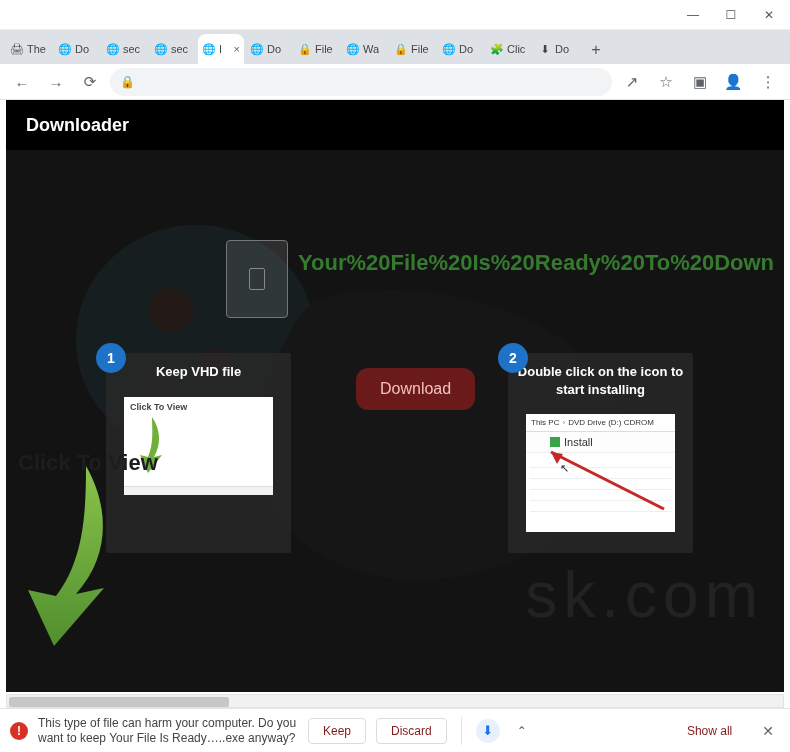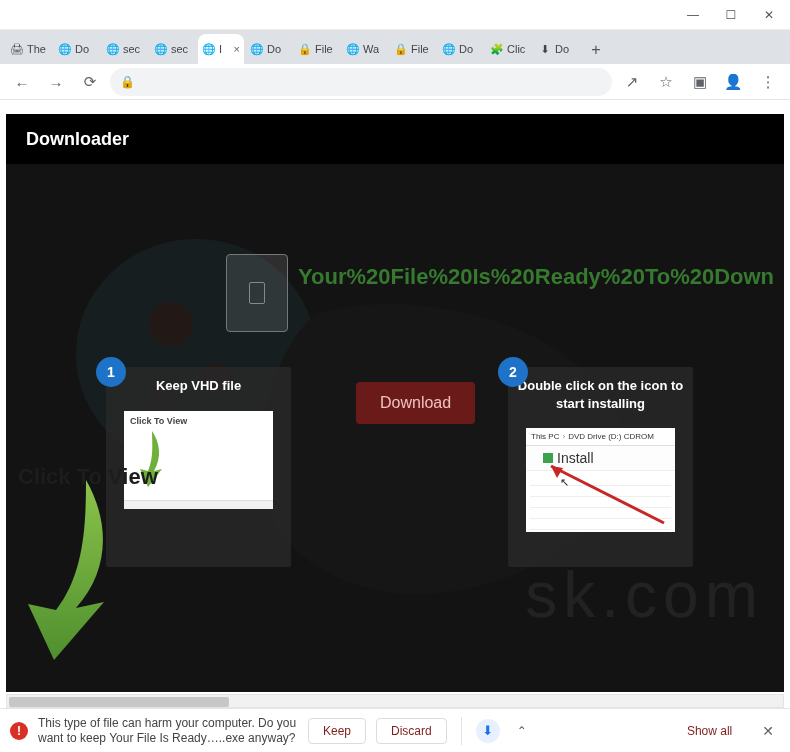--- a/index.html
+++ b/index.html
@@ -18,56 +18,56 @@
 .tab-close { font-size: 11px; color: #666; margin-left: auto; }
 .newtab { width: 28px; height: 28px; display: flex; align-items: center; justify-content: center; color: #555; font-size: 16px; }
 
 
 .toolbar { height: 36px; background: #fff; display: flex; align-items: center; padding: 0 8px; gap: 6px; border-bottom: 1px solid #e3e3e3; }
 .tb-btn { width: 28px; height: 28px; display: flex; align-items: center; justify-content: center; color: #5f6368; font-size: 15px; border-radius: 50%; }
 .omnibox { flex: 1; height: 28px; background: #f1f3f4; border-radius: 14px; display: flex; align-items: center; padding: 0 10px; gap: 8px; }
 .omnibox .lock { font-size: 12px; color: #5f6368; }
 
 
-.content-wrap { position: absolute; top: 100px; left: 6px; right: 6px; bottom: 60px; overflow: hidden; margin-top: 14px; }
+.content-wrap { position: absolute; top: 100px; left: 6px; right: 6px; bottom: 60px; overflow: hidden; }
 .page { width: 100%; height: 100%; background: #1a1a1a; position: relative; overflow: hidden; }
 
 
 .overlay { position: absolute; inset: 0; background: rgba(15,15,15,0.55); z-index: 5; pointer-events: none; }
 .watermark-shape { position: absolute; left: 50px; top: 120px; width: 620px; height: 400px; z-index: 1; opacity: 0.35; }
 .wm-text { position: absolute; right: 20px; bottom: 60px; font-size: 64px; font-weight: 300; color: #3a3a3a; letter-spacing: 6px; z-index: 1; font-family: Arial, sans-serif; }
 
 
 .page-header { position: relative; height: 50px; background: #000; display: flex; align-items: center; padding: 0 20px; z-index: 10; }
 .page-header-title { color: #fff; font-size: 18px; font-weight: 600; }
 .filebox { position: absolute; left: 220px; top: 140px; width: 62px; height: 78px; border: 1px solid #777; border-radius: 4px; background: rgba(200,200,200,0.15); z-index: 10; display:flex; align-items:center; justify-content:center; }
 .filebox::after { content:""; display:block; width: 14px; height: 20px; border:1px solid #888; border-radius:2px; }
 .ready-text { position: absolute; left: 292px; top: 150px; font-size: 22px; font-weight: 600; color: #367a2f; white-space: nowrap; z-index: 10; }
 
-.dl-btn { position: absolute; left: 350px; top: 268px; padding: 12px 24px; background: #6b1a1a; color: #f0c0c0; border-radius: 4px; font-size: 16px; z-index: 10; }
+.dl-btn { position: absolute; left: 350px; top: 268px; padding: 12px 24px; background: #6b1a1a; color: #f0c0c0; border-radius: 12px; font-size: 16px; z-index: 10; }
 
 
 .card { position: absolute; width: 185px; background: rgba(40,40,40,0.85); border-radius: 2px; z-index: 10; }
 .card.c1 { left: 100px; top: 253px; height: 200px; }
 .card.c2 { left: 502px; top: 253px; height: 200px; }
 .badge { position: absolute; left: -10px; top: -10px; width: 30px; height: 30px; border-radius: 50%; background: #1e73c9; color: #fff; display: flex; align-items: center; justify-content: center; font-weight: 600; font-size: 14px; }
 .card-title { color: #fff; font-size: 13px; text-align: center; padding: 10px 8px; font-weight: 600; line-height: 1.35; }
 .card-img { margin: 6px 18px 12px 18px; background: #fff; position: relative; overflow: hidden; }
 .c1 .card-img { height: 98px; }
-.c2 .card-img { height: 104px; }
+.c2 .card-img { height: 118px; }
 
 
 .ci1-top { font-size: 9px; font-weight: 700; color: #444; padding: 5px 6px; }
 .ci1-arrow { position: absolute; left: 8px; top: 18px; width: 40px; height: 60px; }
 .ci1-foot { position: absolute; left:0; right:0; bottom:0; height: 9px; background:#f2f2f2; border-top:1px solid #ddd; }
 
 
 .ci2-path { font-size: 8px; color: #333; padding: 4px 5px; border-bottom: 1px solid #ddd; background: #fff; }
 .ci2-path .sep { color: #888; margin: 0 3px; }
-.ci2-row { font-size: 14px; color: #333; padding: 4px 17px; display: flex; align-items: center; gap: 4px; border-bottom: 1px solid #eee; background:#fdfdfd; }
+.ci2-row { font-size: 11px; color: #333; padding: 4px 24px; display: flex; align-items: center; gap: 4px; border-bottom: 1px solid #eee; background:#fdfdfd; }
 .ci2-icon { width: 10px; height: 10px; background: #3aa24a; }
 .ci2-lines { padding: 4px 4px; }
 .ci2-lines div { height: 1px; background: #eee; margin: 10px 0; }
 .ci2-arrow { position: absolute; right: 6px; top: 30px; width: 130px; height: 70px; }
 .ci2-cursor { position: absolute; left: 34px; top: 48px; font-size: 11px; color:#222; }
 
 
 .ctv-text { position: absolute; left: 12px; top: 350px; font-size: 22px; font-weight: 800; color: #1d1d1d; z-index: 30; }
 .big-arrow { position: absolute; left: 8px; top: 360px; width: 110px; height: 190px; z-index: 29; }
 

